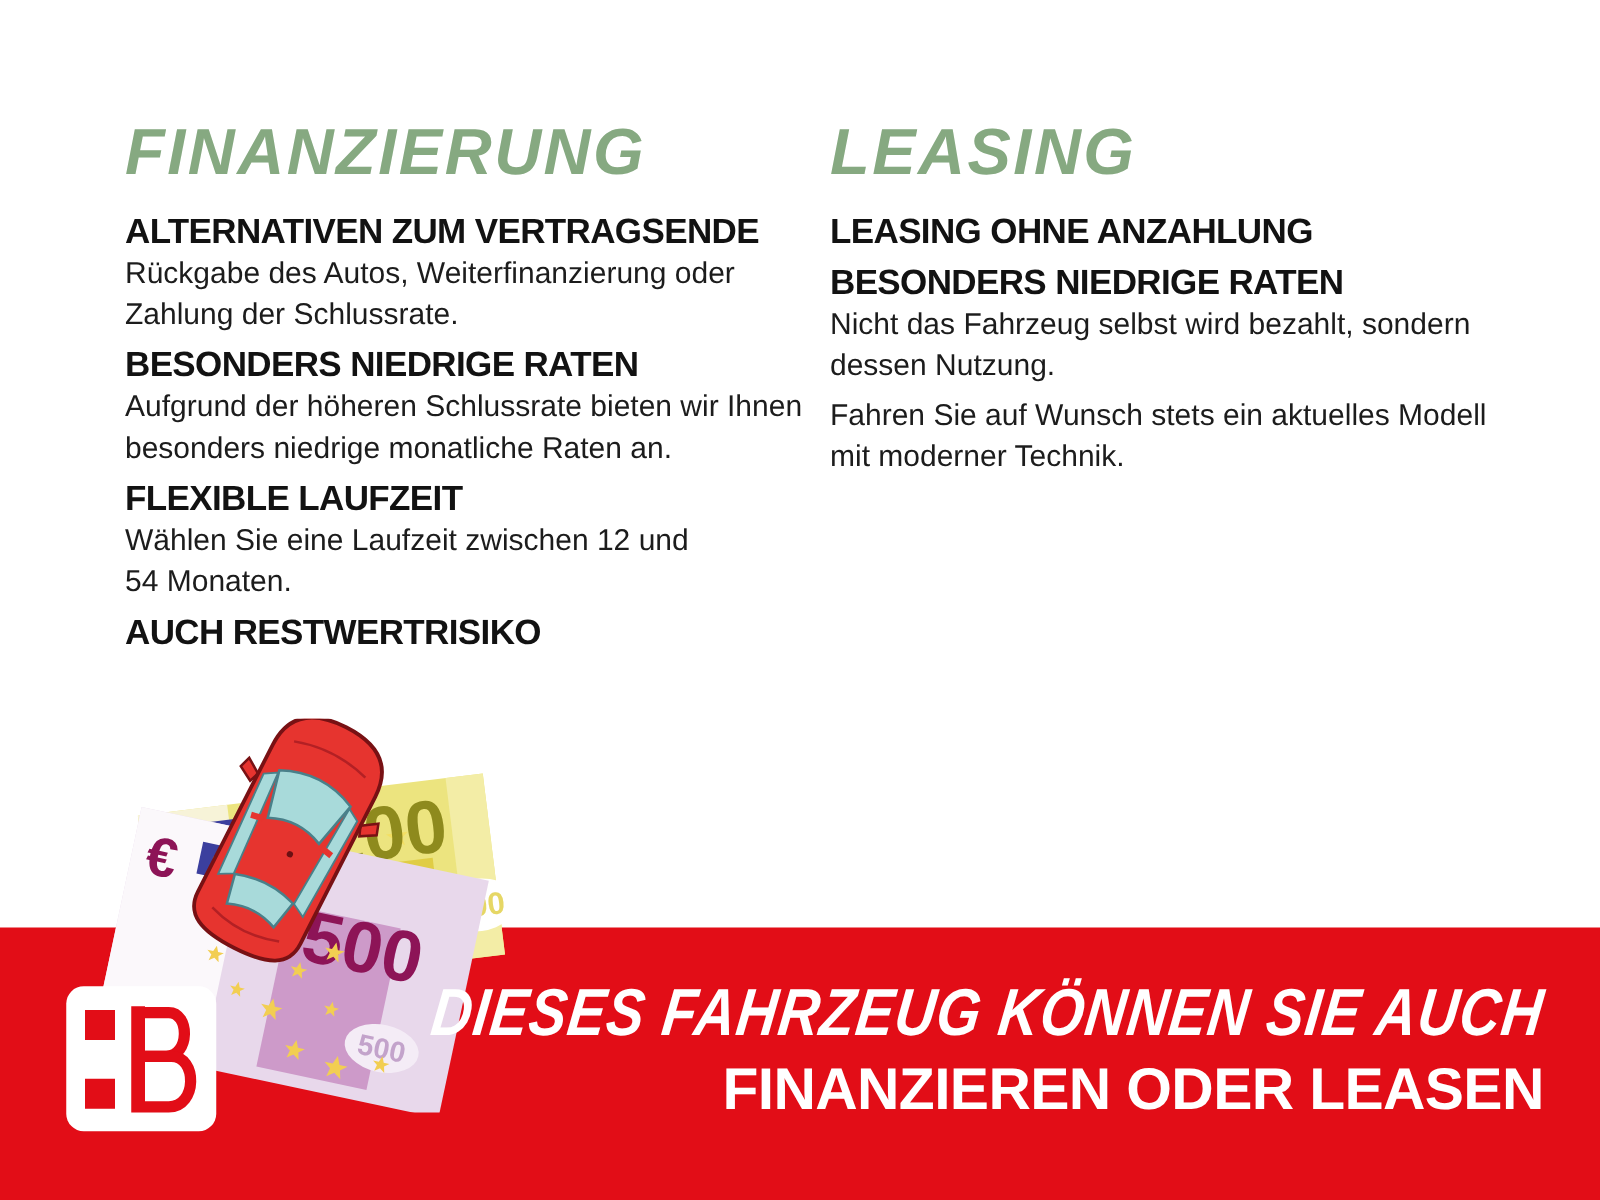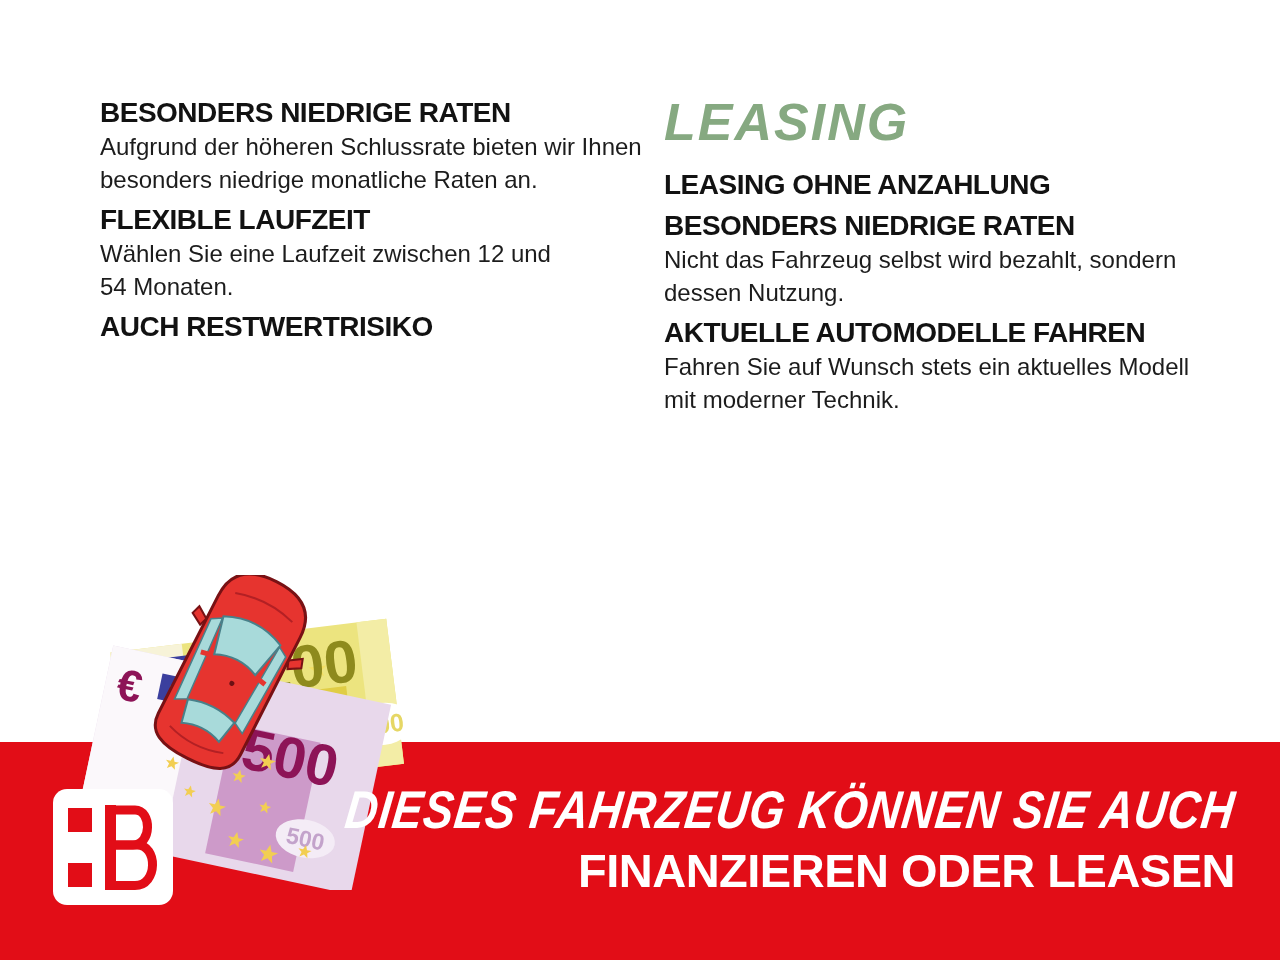--- a/index.html
+++ b/index.html
@@ -48,20 +48,26 @@
   }
   .banner-line2{
     margin-top:5px;
     font-size:47px;line-height:60px;font-weight:bold;letter-spacing:-0.5px;
   }
 </style>
 </head>
 <body>
 
 <div class="col col-left">
+  <h1 class="col-title">FINANZIERUNG</h1>
+  <div class="sec">
+    <h2 class="sec-heading">ALTERNATIVEN ZUM VERTRAGSENDE</h2>
+    <p class="sec-body">Rückgabe des Autos, Weiterfinanzierung oder
+Zahlung der Schlussrate.</p>
+  </div>
   <div class="sec">
     <h2 class="sec-heading">BESONDERS NIEDRIGE RATEN</h2>
     <p class="sec-body">Aufgrund der höheren Schlussrate bieten wir Ihnen
 besonders niedrige monatliche Raten an.</p>
   </div>
   <div class="sec">
     <h2 class="sec-heading">FLEXIBLE LAUFZEIT</h2>
     <p class="sec-body">Wählen Sie eine Laufzeit zwischen 12 und
 54 Monaten.</p>
   </div>
@@ -74,21 +80,20 @@
   <h1 class="col-title">LEASING</h1>
   <div class="sec">
     <h2 class="sec-heading">LEASING OHNE ANZAHLUNG</h2>
   </div>
   <div class="sec">
     <h2 class="sec-heading">BESONDERS NIEDRIGE RATEN</h2>
     <p class="sec-body">Nicht das Fahrzeug selbst wird bezahlt, sondern
 dessen Nutzung.</p>
   </div>
   <div class="sec">
-    <h2 class="sec-heading">AKTUELLE AUTOMODELLE FAHREN</h2>
     <p class="sec-body">Fahren Sie auf Wunsch stets ein aktuelles Modell
 mit moderner Technik.</p>
   </div>
 </div>
 
 <div class="banner"></div>
 
 <svg class="illustration" viewBox="0 0 360 315" xmlns="http://www.w3.org/2000/svg">
   <defs>
     <path id="star" d="M0,-7 L2,-2.2 L6.7,-2.2 L2.9,0.8 L4.1,5.7 L0,2.8 L-4.1,5.7 L-2.9,0.8 L-6.7,-2.2 L-2,-2.2 Z"></path>

